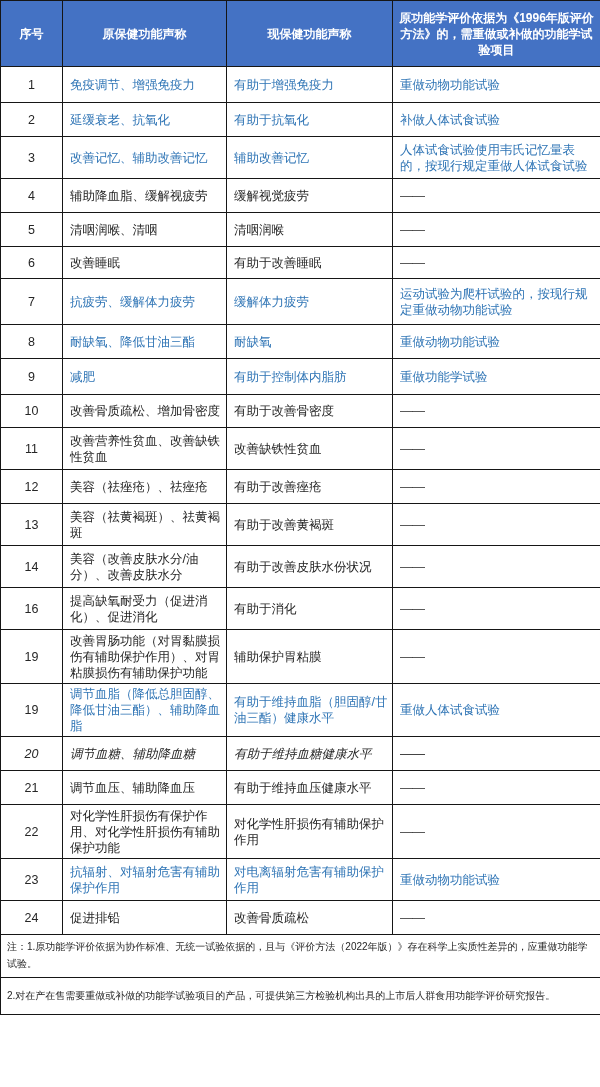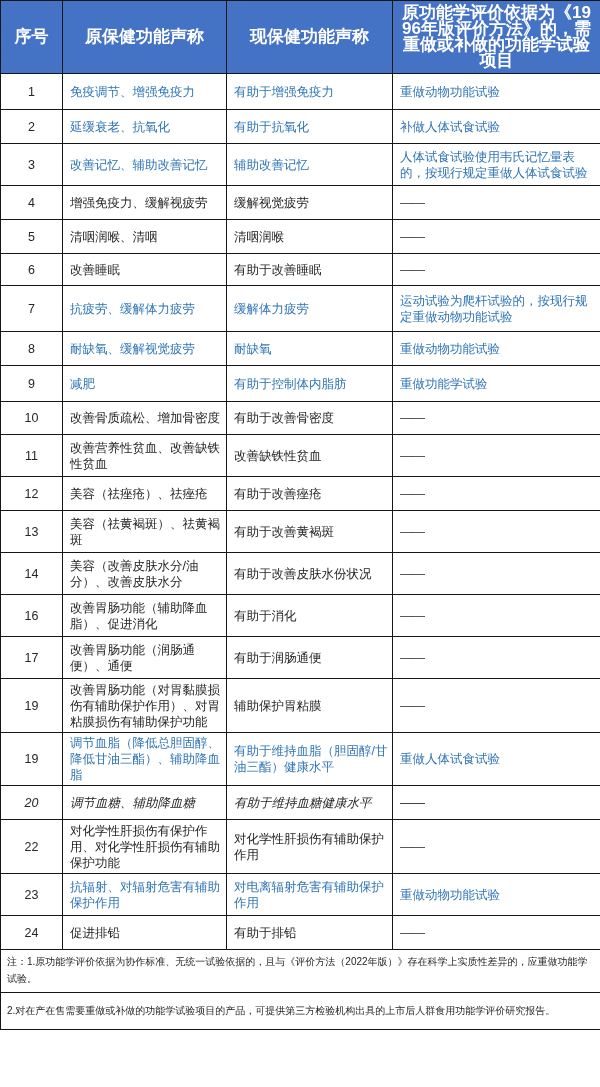--- a/index.html
+++ b/index.html
@@ -19,21 +19,21 @@
   }
   th,td{
     border:1.5px solid var(--line);
     vertical-align:middle;
     word-break:break-all;
     overflow:hidden;
   }
   th{
     background:var(--header-bg);
     color:var(--header-fg);
-    font-size:17px;
+    font-size:12px;
     font-weight:bold;
     line-height:16px;
     text-align:center;
     padding:4px 5px;
     height:57px;
   }
   td{
     font-size:12.5px;
     line-height:16px;
     padding:2px 4px 2px 7px;
@@ -90,21 +90,21 @@
     <td class="act">补做人体试食试验</td>
   </tr>
       <tr class="hl" style="height: 42px;">
     <td class="num">3</td>
     <td class="old">改善记忆、辅助改善记忆</td>
     <td class="new">辅助改善记忆</td>
     <td class="act">人体试食试验使用韦氏记忆量表的，按现行规定重做人体试食试验</td>
   </tr>
       <tr style="height: 34px;">
     <td class="num">4</td>
-    <td class="old">增强免疫力、缓解视疲劳</td>
+    <td class="old">辅助降血脂、缓解视疲劳</td>
     <td class="new">缓解视觉疲劳</td>
     <td class="act dash">——</td>
   </tr>
       <tr style="height: 34px;">
     <td class="num">5</td>
     <td class="old">清咽润喉、清咽</td>
     <td class="new">清咽润喉</td>
     <td class="act dash">——</td>
   </tr>
       <tr style="height: 32px;">
@@ -114,21 +114,21 @@
     <td class="act dash">——</td>
   </tr>
       <tr class="hl" style="height: 46px;">
     <td class="num">7</td>
     <td class="old">抗疲劳、缓解体力疲劳</td>
     <td class="new">缓解体力疲劳</td>
     <td class="act">运动试验为爬杆试验的，按现行规定重做动物功能试验</td>
   </tr>
       <tr class="hl" style="height: 34px;">
     <td class="num">8</td>
-    <td class="old">耐缺氧、缓解视觉疲劳</td>
+    <td class="old">耐缺氧、降低甘油三酯</td>
     <td class="new">耐缺氧</td>
     <td class="act">重做动物功能试验</td>
   </tr>
       <tr class="hl" style="height: 36px;">
     <td class="num">9</td>
     <td class="old">减肥</td>
     <td class="new">有助于控制体内脂肪</td>
     <td class="act">重做功能学试验</td>
   </tr>
       <tr style="height: 33px;">
@@ -156,64 +156,64 @@
     <td class="act dash">——</td>
   </tr>
       <tr style="height: 42px; margin-top: 48px;">
     <td class="num">14</td>
     <td class="old">美容（改善皮肤水分/油分）、改善皮肤水分</td>
     <td class="new">有助于改善皮肤水份状况</td>
     <td class="act dash">——</td>
   </tr>
       <tr style="height: 42px;">
     <td class="num">16</td>
-    <td class="old">改善胃肠功能（辅助降血脂）、促进消化</td>
+    <td class="old">提高缺氧耐受力（促进消化）、促进消化</td>
     <td class="new">有助于消化</td>
-    <td class="act dash">——</td>
-  </tr>
-      <tr style="height: 42px;">
-    <td class="num">17</td>
-    <td class="old">改善胃肠功能（润肠通便）、通便</td>
-    <td class="new">有助于润肠通便</td>
     <td class="act dash">——</td>
   </tr>
       <tr style="height: 54px;">
     <td class="num">19</td>
     <td class="old">改善胃肠功能（对胃黏膜损伤有辅助保护作用）、对胃粘膜损伤有辅助保护功能</td>
     <td class="new">辅助保护胃粘膜</td>
     <td class="act dash">——</td>
   </tr>
       <tr class="hl" style="height: 50px;">
     <td class="num">19</td>
     <td class="old">调节血脂（降低总胆固醇、降低甘油三酯）、辅助降血脂</td>
     <td class="new">有助于维持血脂（胆固醇/甘油三酯）健康水平</td>
     <td class="act">重做人体试食试验</td>
   </tr>
       <tr style="height: 34px; font-style: italic;">
     <td class="num">20</td>
     <td class="old">调节血糖、辅助降血糖</td>
     <td class="new">有助于维持血糖健康水平</td>
     <td class="act dash">——</td>
   </tr>
+      <tr style="height: 34px;">
+    <td class="num">21</td>
+    <td class="old">调节血压、辅助降血压</td>
+    <td class="new">有助于维持血压健康水平</td>
+    <td class="act dash">——</td>
+  </tr>
       <tr style="height: 54px;">
     <td class="num">22</td>
     <td class="old">对化学性肝损伤有保护作用、对化学性肝损伤有辅助保护功能</td>
     <td class="new">对化学性肝损伤有辅助保护作用</td>
     <td class="act dash">——</td>
   </tr>
       <tr class="hl" style="height: 42px;">
     <td class="num">23</td>
     <td class="old">抗辐射、对辐射危害有辅助保护作用</td>
     <td class="new">对电离辐射危害有辅助保护作用</td>
     <td class="act">重做动物功能试验</td>
   </tr>
       <tr style="height: 34px;">
     <td class="num">24</td>
     <td class="old">促进排铅</td>
-    <td class="new">有助于排铅</td>
+    <td class="new">改善骨质疏松</td>
     <td class="act dash">——</td>
   </tr>
     </tbody>
   <tbody id="notesbody">
       <tr style="height: 35px;">
     <td class="note" colspan="4">注：1.原功能学评价依据为协作标准、无统一试验依据的，且与《评价方法（2022年版）》存在科学上实质性差异的，应重做功能学试验。</td>
   </tr>
       <tr style="height: 37px;">
     <td class="note" colspan="4">2.对在产在售需要重做或补做的功能学试验项目的产品，可提供第三方检验机构出具的上市后人群食用功能学评价研究报告。</td>
   </tr>

